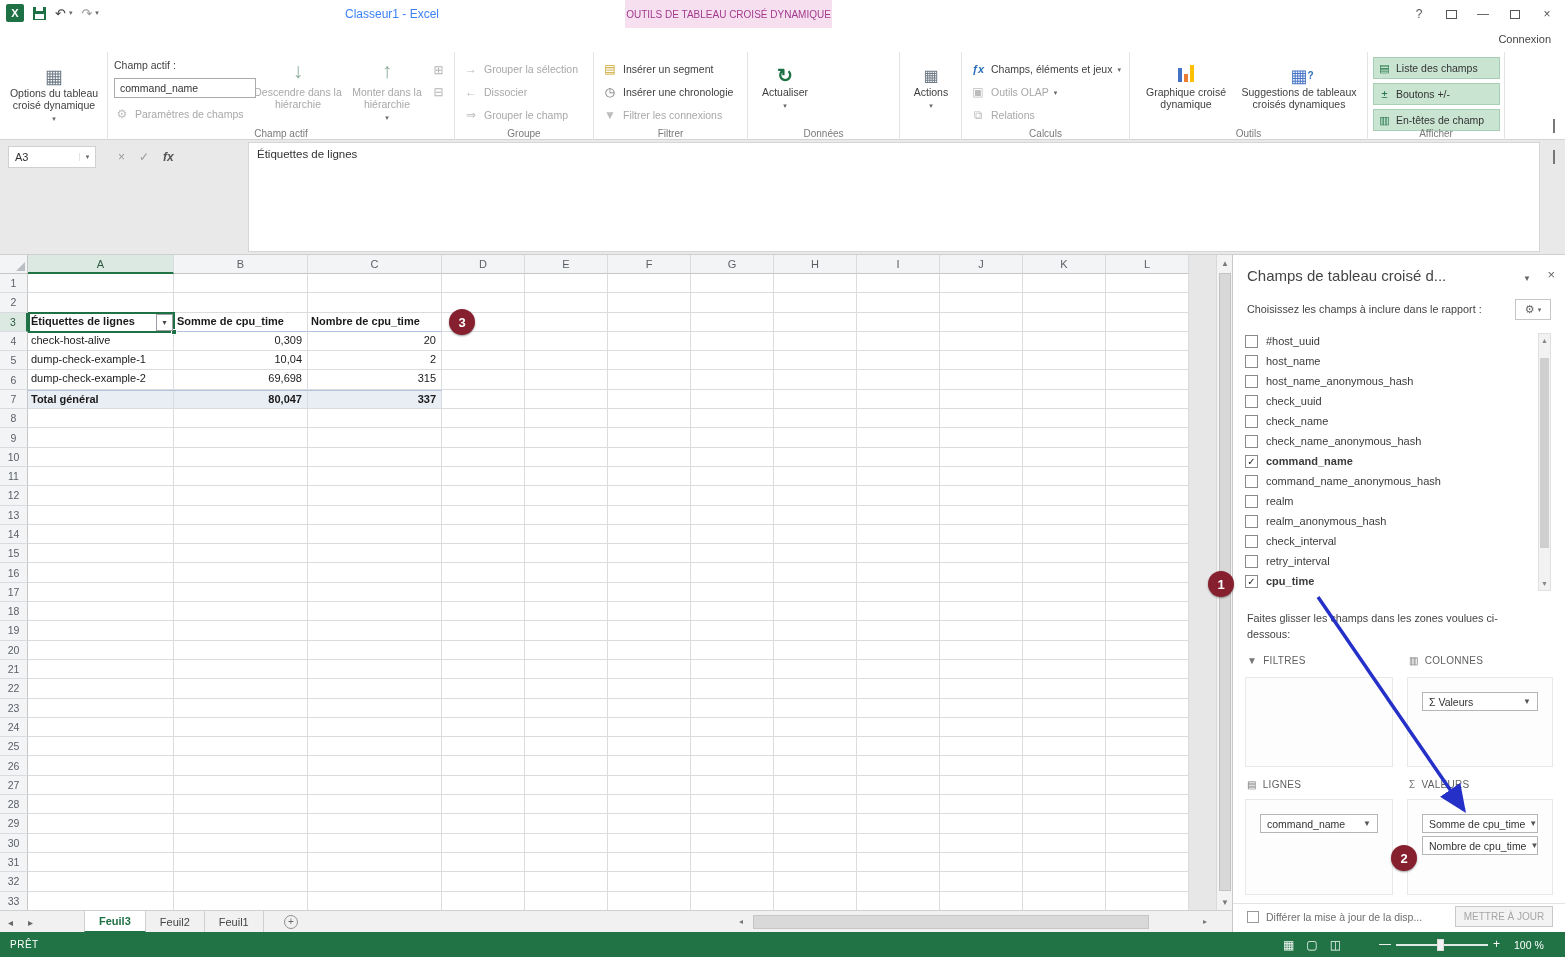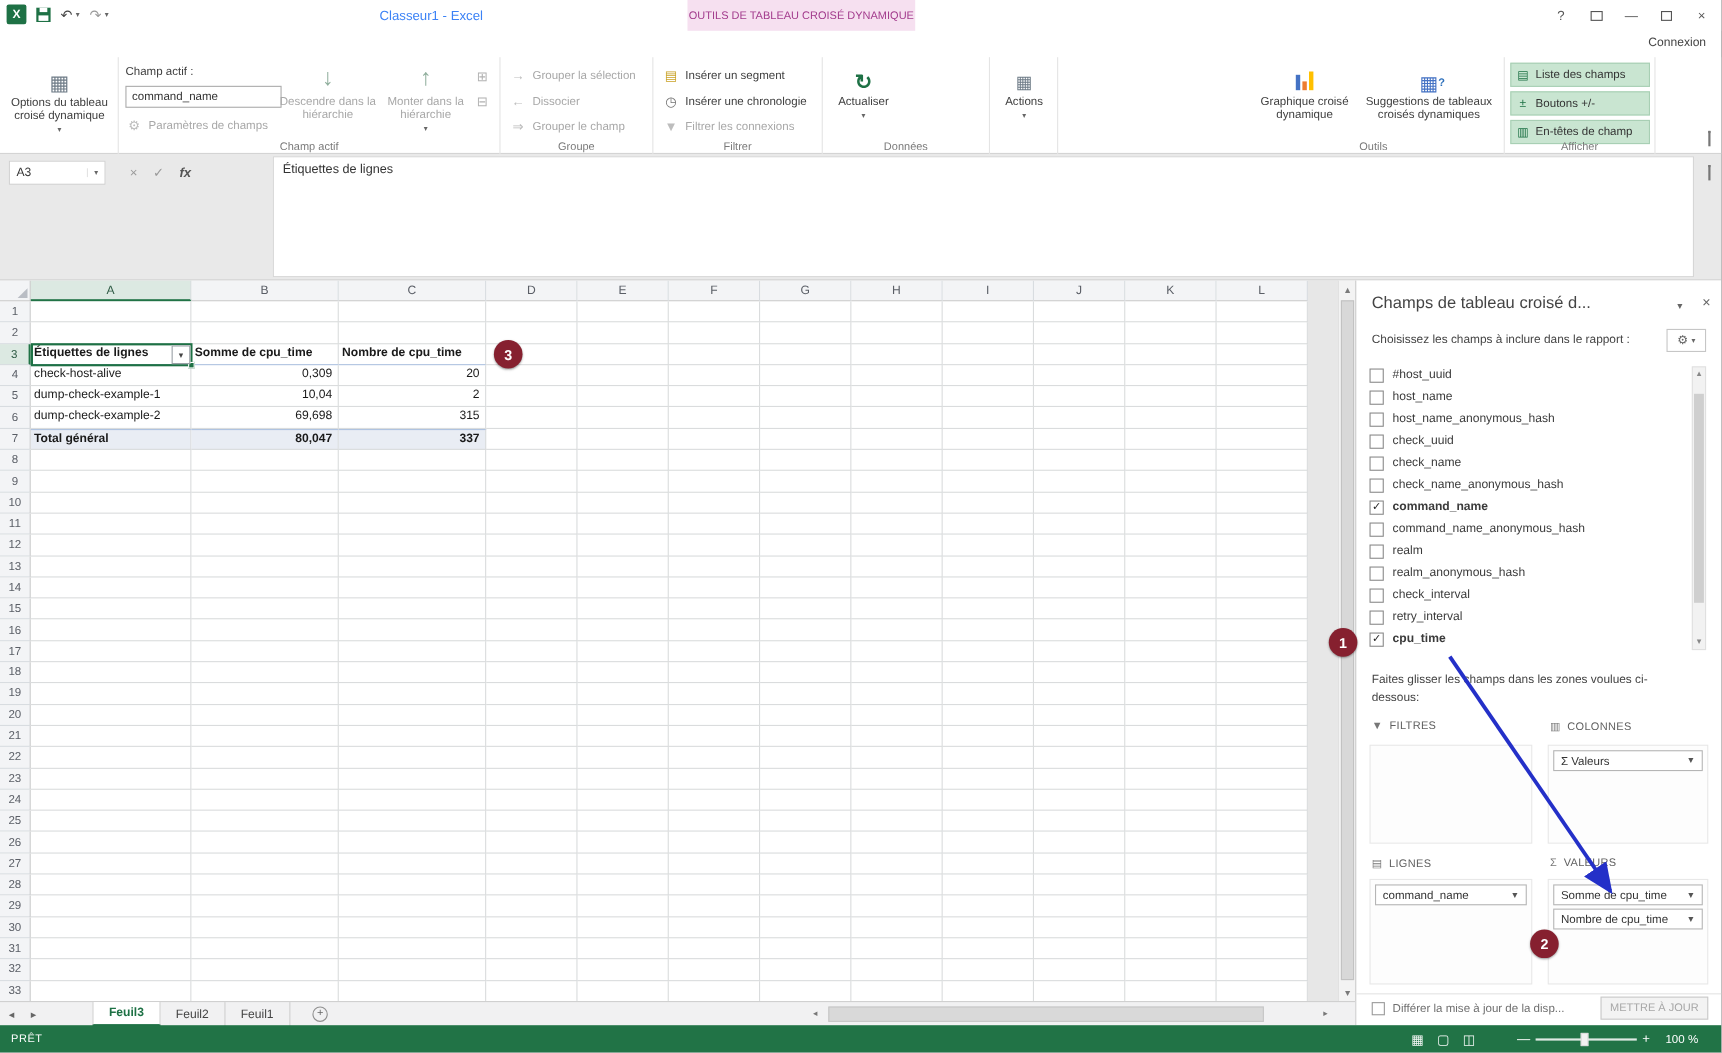--- a/index.html
+++ b/index.html
@@ -98,21 +98,21 @@
   .flist{position:absolute;left:8px;top:76px;width:296px;}
   .field-item{height:20px;display:flex;align-items:center;font-size:11px;color:#3B3B3B;padding-left:4px;}
   .fcb{width:13px;height:13px;border:1px solid #8A8A8A;background:#fff;margin-right:8px;font-size:10px;line-height:11px;text-align:center;color:#222;flex:0 0 13px;}
   .flbl.bold{font-weight:bold;}
   .pscroll{position:absolute;right:14px;top:78px;width:13px;height:258px;background:#F2F2F2;border:1px solid #E0E0E0;}
   .pthumb{position:absolute;left:1px;top:24px;width:9px;height:190px;background:#CFCFCF;}
   .parrow{position:absolute;left:0;width:11px;height:13px;display:flex;align-items:center;justify-content:center;font-size:7px;color:#888;}
   .dragh{position:absolute;left:14px;top:355px;width:266px;font-size:10.8px;color:#444;line-height:1.5;}
   .zhdr{position:absolute;display:flex;align-items:center;gap:6px;font-size:10px;color:#5F5F5F;letter-spacing:.3px;}
   .zico{color:#777;font-size:10px;}
-  .zbox{position:absolute;background:#FDFDFD;border:1px solid #E8E8E8;padding:4px;}
+  .zbox{position:absolute;background:#FDFDFD;border:1px solid #E8E8E8;padding:14px;}
   .zone-item{height:19px;border:1px solid #B5B5B5;background:#fff;display:flex;align-items:center;justify-content:space-between;padding:0 6px;font-size:10.5px;color:#333;margin-bottom:3px;white-space:nowrap;overflow:hidden;}
   .zi-arrow{font-size:8px;color:#555;margin-left:4px;}
   .pdivider{position:absolute;left:0;top:648px;width:100%;border-top:1px solid #E3E3E3;}
   .defercb{position:absolute;left:14px;top:656px;width:12px;height:12px;border:1px solid #9a9a9a;background:#fff;}
   .deferlbl{position:absolute;left:33px;top:656px;font-size:10.5px;color:#6F6F6F;white-space:nowrap;}
   .updbtn{position:absolute;left:222px;top:651px;width:98px;height:21px;border:1px solid #C9C9C9;background:#F3F3F3;color:#A6A6A6;font-size:10px;display:flex;align-items:center;justify-content:center;}
 
   
   .sheetbar{position:absolute;left:0;top:910px;width:1232px;height:22px;background:#F1F1F2;border-top:1px solid #D0D0D0;}
   .snav{position:absolute;top:0;height:22px;display:flex;align-items:center;color:#666;font-size:10px;}
@@ -244,20 +244,37 @@
     </div>
 
     <div class="rgroup" style="left:900px;width:62px">
       <div class="bigbtn" style="left:4px;top:1px;width:54px">
         <span class="bicon" style="font-size:16px;color:#6E7B87">▦</span>
         <span>Actions</span>
         <span class="dd">▾</span>
       </div>
     </div>
 
+    <div class="rgroup" style="left:962px;width:168px">
+      <div class="rrow" style="left:8px;top:7px">
+        <span class="ricon fx">ƒx</span>
+        <span>Champs, éléments et jeux</span>
+        <span class="dd">▾</span>
+      </div>
+      <div class="rrow dis" style="left:8px;top:30px">
+        <span class="ricon">▣</span>
+        <span>Outils OLAP</span>
+        <span class="dd">▾</span>
+      </div>
+      <div class="rrow dis" style="left:8px;top:53px">
+        <span class="ricon">⧉</span>
+        <span>Relations</span>
+      </div>
+      <div class="glabel">Calculs</div>
+    </div>
 
     <div class="rgroup" style="left:1130px;width:238px">
       <div class="bigbtn" style="left:10px;top:1px;width:92px">
         <span class="bicon">
           <span class="chart-icon">
               <i class="bar" style="height:14px;background:#4472C4"></i>
               <i class="bar" style="height:8px;background:#ED7D31"></i>
               <i class="bar" style="height:17px;background:#FFC000"></i>
             </span>
         </span>

